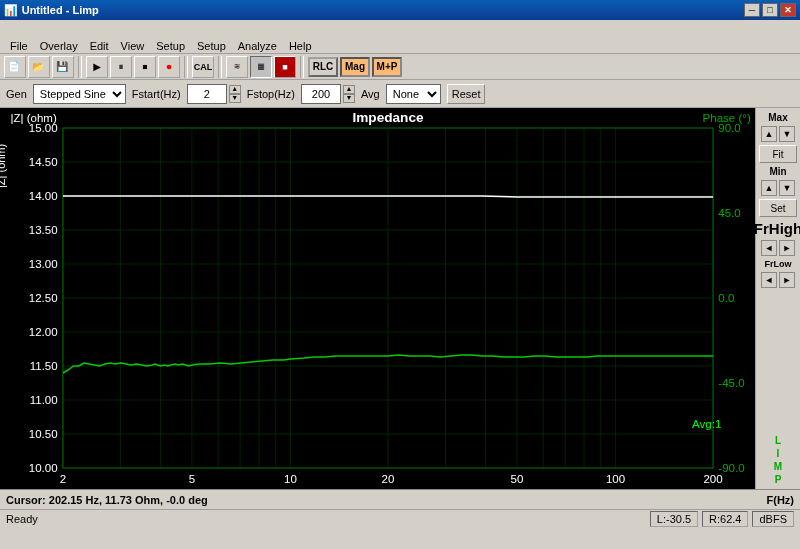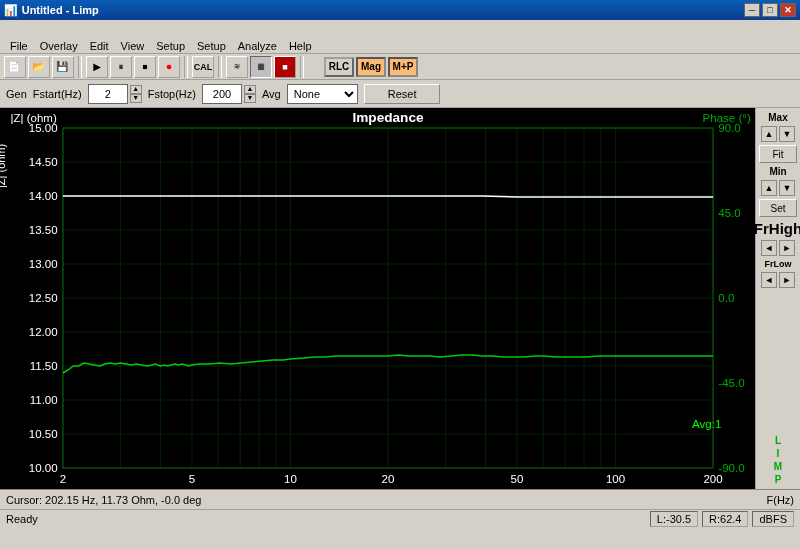--- a/index.html
+++ b/index.html
@@ -90,21 +90,21 @@
       width: 40px; height: 20px; border: 1px solid #666; font-size: 11px;
       text-align: center; background: white;
     }
     .spin-btns { display: flex; flex-direction: column; }
     .spin-btn {
       width: 12px; height: 9px; background: #d4d0c8;
       border: 1px solid #888; font-size: 7px; line-height: 8px;
       text-align: center; cursor: pointer; display: flex; align-items: center; justify-content: center;
     }
     .reset-btn {
-      height: 20px; padding: 0 23px; background: #d4d0c8;
+      height: 20px; padding: 0 4px; background: #d4d0c8;
       border: 1px solid #888; border-top-color: #fff; border-left-color: #fff;
       font-size: 11px; cursor: pointer;
     }
 
     
     #main-area {
       display: flex;
       height: calc(549px - 20px - 18px - 26px - 26px - 28px - 20px - 18px);
     }
 
@@ -168,20 +168,21 @@
     
     #infobar {
       height: 20px;
       background: #d4d0c8;
       border-top: 1px solid #888;
       display: flex;
       align-items: center;
       padding: 0 6px;
       font-size: 11px;
       justify-content: space-between;
+      font-weight: bold;
     }
 
     .limp-controls {
       display: flex; flex-direction: column; align-items: center; margin-top: auto; gap: 2px;
     }
   </style>
 </head>
 <body>
 
 <div id="titlebar">
@@ -218,45 +219,48 @@
   <button class="tb-btn" title="Record" style="color:red;">⏺</button>
   <div class="tb-separator"></div>
   <button class="tb-btn" style="font-size:9px;font-weight:bold;">CAL</button>
   <div class="tb-separator"></div>
 
   <button class="tb-btn" style="font-size:8px;">≋</button>
   <button class="tb-btn" style="font-size:8px;background:#c0c0c0;border-color:#666 #fff #fff #666;">▦</button>
   <button class="tb-btn" style="background:#b00000;color:white;font-size:9px;">■</button>
   <div class="tb-separator"></div>
 
-  <button class="tb-btn-active" style="font-size:10px;font-weight:bold;margin-left:16px;">RLC</button>
+  <button class="tb-btn-active" style="font-size:10px;font-weight:bold;">RLC</button>
   <button class="tb-btn-active active" style="font-size:10px;font-weight:bold;">Mag</button>
   <button class="tb-btn-active active" style="font-size:10px;font-weight:bold;">M+P</button>
 </div>
 
 <div id="toolbar3">
   <span class="gen-label">Gen</span>
+  <select class="gen-select">
+    <option>Stepped Sine</option>
+  </select>
   <span>Fstart(Hz)</span>
   <div class="gen-input-group">
     <input class="gen-input" type="text" value="2" style="">
     <div class="spin-btns">
       <div class="spin-btn">▲</div>
       <div class="spin-btn">▼</div>
     </div>
   </div>
   <span>Fstop(Hz)</span>
   <div class="gen-input-group">
     <input class="gen-input" type="text" value="200" style="">
     <div class="spin-btns">
       <div class="spin-btn">▲</div>
       <div class="spin-btn">▼</div>
     </div>
   </div>
   <span>Avg</span>
-  <select class="gen-select" style="width:71px;">
+  <select class="gen-select" style="width:55px;">
     <option>None</option>
   </select>
   <button class="reset-btn">Reset</button>
 </div>
 
 <div id="main-area" style="height: 381px;">
 
   <div id="chart-container">
     <svg id="chart-svg" viewBox="0 0 720 381" preserveAspectRatio="none">
 

